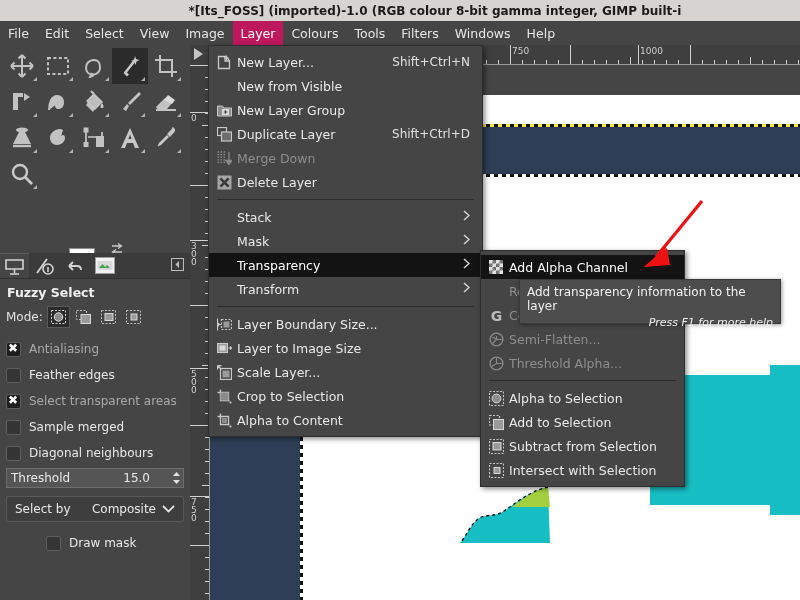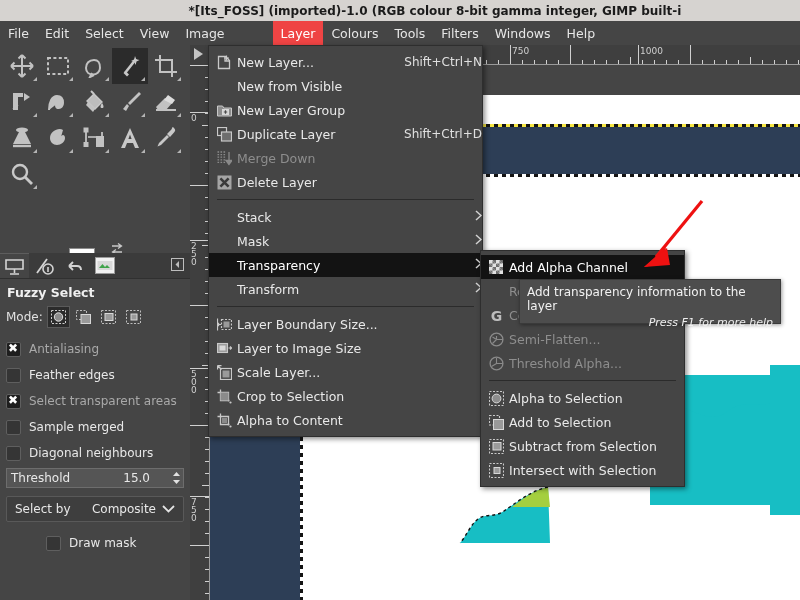--- a/index.html
+++ b/index.html
@@ -30,21 +30,21 @@
   .menubar {
     position: absolute; left: 0; top: 21px; width: 800px; height: 24px;
     background: #454545;
     display: flex; align-items: stretch;
     font-size: 12.5px;
   }
   .menubar .mi {
     padding: 0 8px; display: flex; align-items: center; color: #e6e6e6;
     cursor: default;
   }
-  .menubar .mi.active { background: #ef4444; color: #ffffff; margin-left: 40px; }
+  .menubar .mi.active { background: #be185d; color: #ffffff; }
 
   
   .leftdock {
     position: absolute; left: 0; top: 45px; width: 190px; height: 555px;
     background: #454545;
   }
   .toolgrid {
     position: absolute; left: 4px; top: 3px; width: 182px;
     display: flex; flex-wrap: wrap;
   }
@@ -175,21 +175,21 @@
   .menu {
     position: absolute; background: #454545;
     border: 1px solid #2e2e2e;
     box-shadow: 2px 2px 5px rgba(0,0,0,0.45);
     padding: 4px 0;
   }
   #layer-menu { left: 208px; top: 45px; width: 275px; }
   #trans-menu { left: 480px; top: 250px; width: 205px; }
   .item {
     position: relative; height: 24px; display: flex; align-items: center;
-    padding: 0 0 0 8px; font-size: 12.5px; color: #e9e9e9; white-space: nowrap;
+    padding: 0 12px 0 8px; font-size: 12.5px; color: #e9e9e9; white-space: nowrap;
   }
   .item.hl { background: #131313; color: #ffffff; }
   .item.dis { color: #8e8e8e; }
   .item .ico { width: 20px; flex: none; display: flex; align-items: center; justify-content: flex-start; }
   .item .lab { flex: 1; }
   .item .acc { color: #e0e0e0; font-size: 12px; margin-left: 18px; }
   .item .arr { margin-left: 14px; font-size: 12px; color: #d2d2d2; }
   .sep { height: 1px; background: #2b2b2b; margin: 5px 8px; }
 
   .checker {
@@ -588,21 +588,21 @@
         <div class="tickv" style="top: 444px; width: 5px;"></div>
         <div class="tickv" style="top: 456px; width: 5px;"></div>
         <div class="tickv" style="top: 468px; width: 5px;"></div>
         <div class="tickv" style="top: 480px; width: 20px;"></div>
         <div class="tickv" style="top: 492px; width: 5px;"></div>
         <div class="tickv" style="top: 504px; width: 5px;"></div>
         <div class="tickv" style="top: 516px; width: 5px;"></div>
         <div class="tickv" style="top: 528px; width: 5px;"></div>
         <div class="rlabel-v" style="left: 1px; top: 49px;">0</div>
         <div class="tickv" style="top: 47px; width: 20px;"></div>
-        <div class="rlabel-v" style="left: 1px; top: 177px;">250</div>
+        <div class="rlabel-v" style="left: 1px; top: 177px;">300</div>
         <div class="tickv" style="top: 175px; width: 20px;"></div>
         <div class="rlabel-v" style="left: 1px; top: 305px;">500</div>
         <div class="tickv" style="top: 303px; width: 20px;"></div>
         <div class="rlabel-v" style="left: 1px; top: 433px;">750</div>
         <div class="tickv" style="top: 431px; width: 20px;"></div>
       </div>
 
     <div class="canvas">
       <div class="img-white"></div>
       <div class="dash-y"></div>

